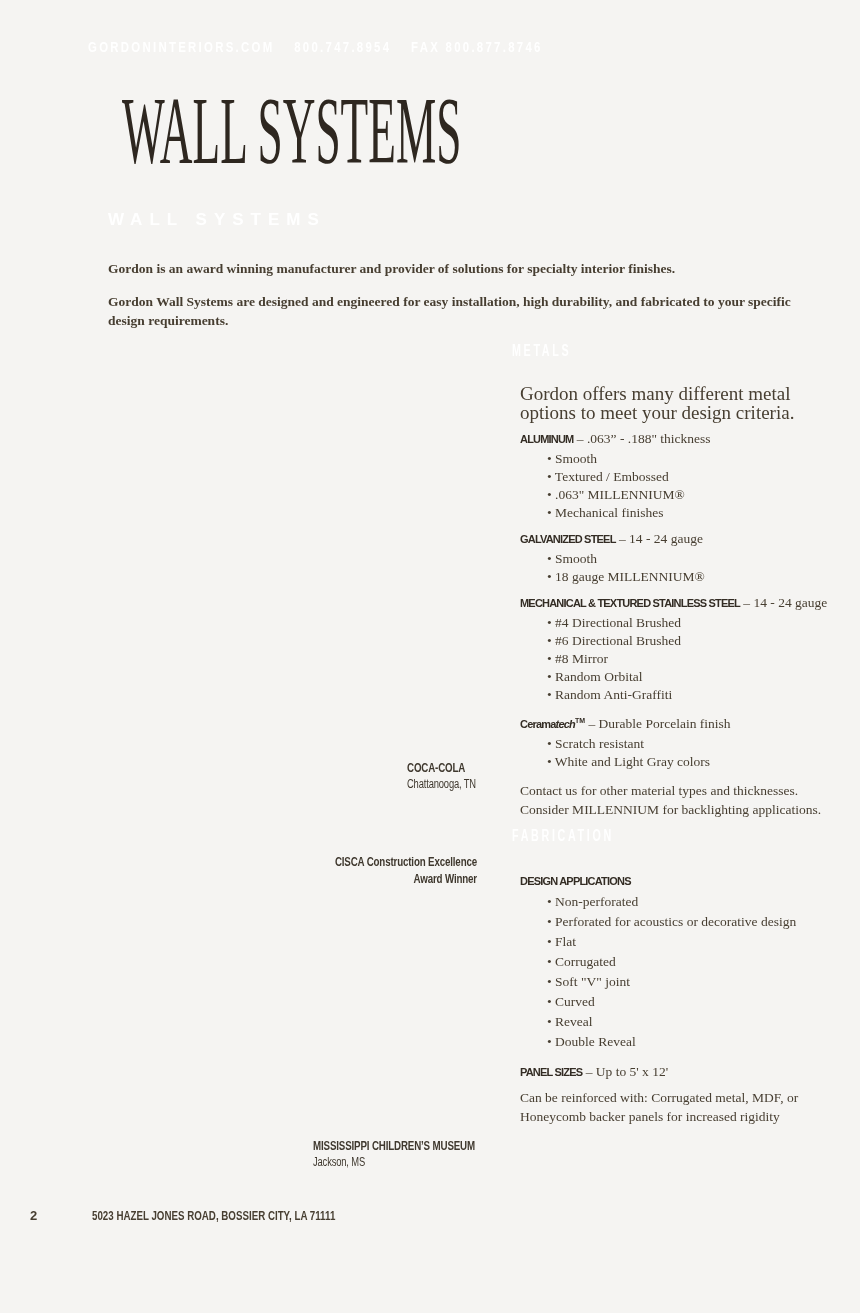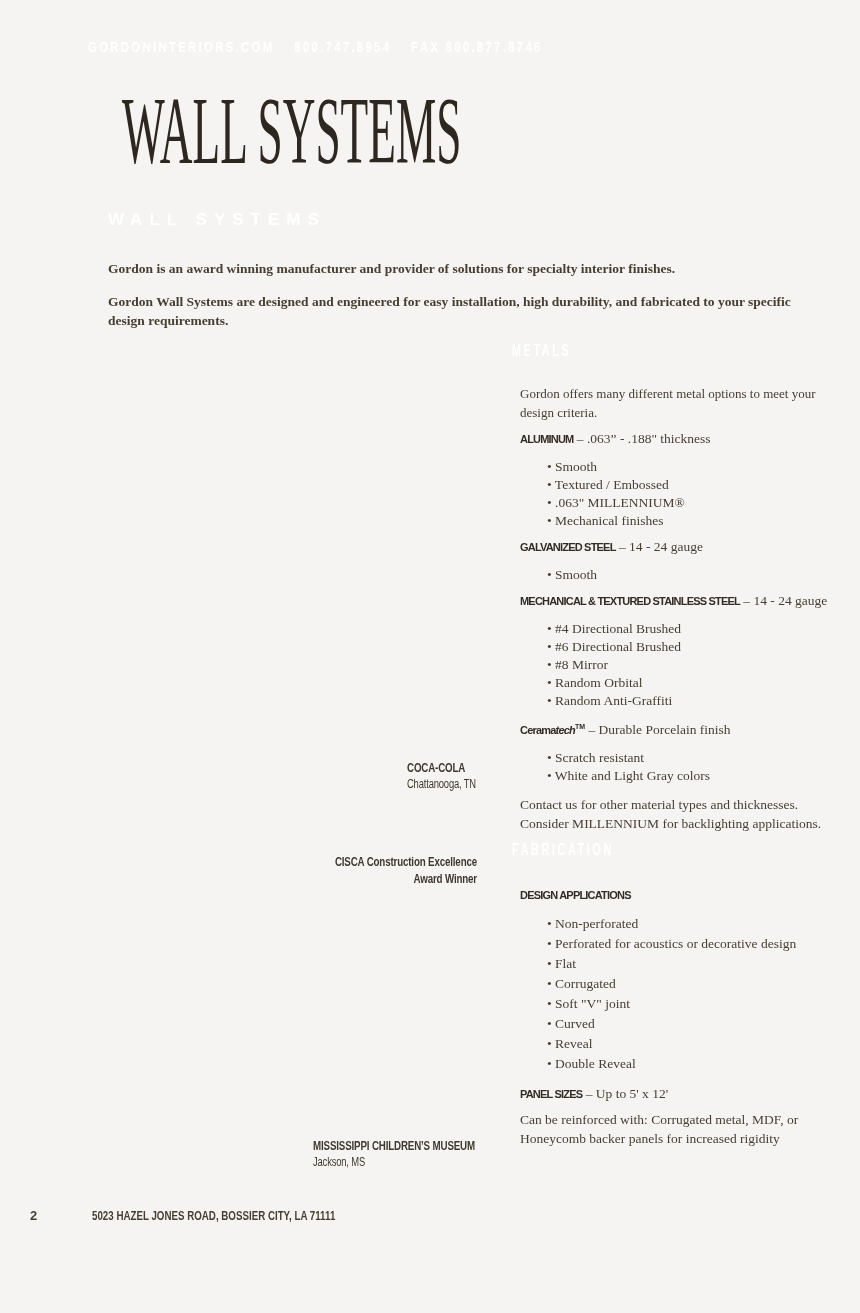--- a/index.html
+++ b/index.html
@@ -32,30 +32,30 @@
     font-family:"Liberation Sans",sans-serif;font-weight:700;font-size:17px;
     letter-spacing:7px;color:#ffffff;white-space:nowrap;
   }
   .intro{position:absolute;left:108px;top:259px;width:712px;font-size:13.5px;line-height:1.45;}
   .intro p{margin:0 0 13px 0;font-weight:bold;}
 
   
   .right-col{position:absolute;left:512px;top:342px;width:334px;}
   .sec-row{height:20px;margin-bottom:22px;}
   .content{margin-left:8px;}
-  .col-intro{margin:0;font-size:13px;line-height:19px;}
+  .col-intro{margin:0;font-size:19px;line-height:19px;}
   .grp{margin-top:7px;}
   .grp-h{font-size:13.5px;line-height:19px;white-space:nowrap;}
   .grp-name{
     font-family:"Liberation Sans",sans-serif;font-weight:700;font-size:11px;
     letter-spacing:-0.8px;color:#332c24;
   }
   .grp-name.italic{font-style:italic;}
   .grp-name sup{font-size:7px;letter-spacing:0;}
-  ul.blist{list-style:none;margin:9px 0 0 0;padding:0;}
+  ul.blist{list-style:none;margin:1px 0 0 0;padding:0;}
   .blist li{font-size:13.5px;line-height:18px;padding-left:27px;white-space:nowrap;}
   .blist li::before{content:"• ";}
   .blist.wide li{line-height:20px;}
   .note{font-size:13.5px;line-height:19px;margin:10px 0 0 0;width:320px;}
   .fab-row{margin-top:8px;height:20px;margin-bottom:24px;}
   .fab-content .grp:first-child{margin-top:0;}
   .panel-grp{margin-top:10px;}
   .fab-note{margin-top:6px;}
 
   
@@ -113,20 +113,21 @@
           <li>Textured / Embossed</li>
           <li>.063" MILLENNIUM®</li>
           <li>Mechanical finishes</li>
         </ul>
       </div>
 
       <div class="grp">
         <div class="grp-h"><span class="grp-name">GALVANIZED STEEL</span><span> – 14 - 24 gauge</span></div>
         <ul class="blist">
           <li>Smooth</li>
+          <li>18 gauge MILLENNIUM®</li>
         </ul>
       </div>
 
       <div class="grp">
         <div class="grp-h"><span class="grp-name">MECHANICAL &amp; TEXTURED STAINLESS STEEL</span><span> – 14 - 24 gauge</span></div>
         <ul class="blist">
           <li>#4 Directional Brushed</li>
           <li>#6 Directional Brushed</li>
           <li>#8 Mirror</li>
           <li>Random Orbital</li>

